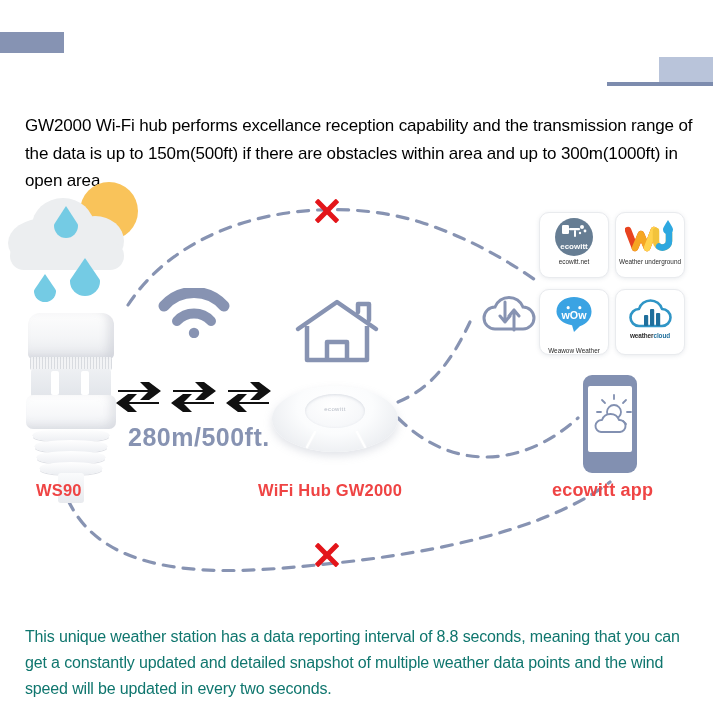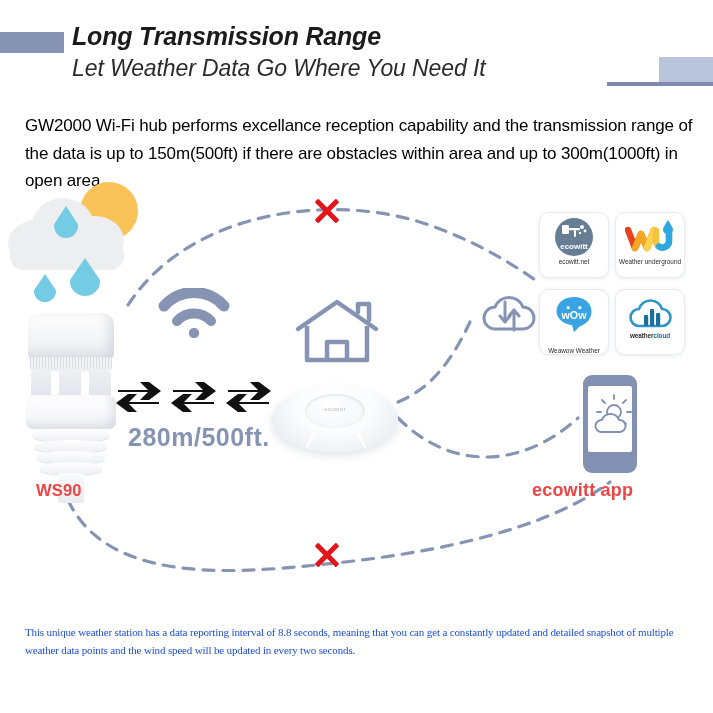--- a/index.html
+++ b/index.html
@@ -37,22 +37,22 @@
   }
 
   
   .para-top {
     position:absolute; left:25px; top:112px; width:670px;
     font-size:17px; line-height:1.62; color:#000000;
     font-family:"Liberation Sans", sans-serif; letter-spacing:-0.15px;
   }
   .para-bottom {
     position:absolute; left:25px; top:624px; width:672px;
-    font-size:11px; line-height:1.62; color:#1d4ed8;
-    font-family:Liberation Serif, serif; letter-spacing:-0.15px;
+    font-size:16px; line-height:1.62; color:#0f766e;
+    font-family:Liberation Sans, sans-serif; letter-spacing:-0.15px;
   }
 
   
   #stage { position:absolute; left:0; top:170px; width:713px; height:430px; }
   #paths { position:absolute; left:0; top:0; width:713px; height:430px; }
 
   .x-mark { position:absolute; width:34px; height:34px; }
   .x-mark:before, .x-mark:after {
     content:""; position:absolute; left:50%; top:2px;
     width:5px; height:30px; background:#e3151a; border-radius:1px;
@@ -184,21 +184,21 @@
     background:#ffffff; border-radius:2px;
   }
 
   
   .cap {
     position:absolute; font-size:16.5px; font-weight:bold; color:#ef4444;
     font-family:"Liberation Sans", sans-serif; letter-spacing:.2px;
   }
   .cap-ws90 { left:36px;  top:311px; }
   .cap-hub  { left:258px; top:311px; }
-  .cap-app  { left:532px; top:310px; font-size:18px; }
+  .cap-app  { left:552px; top:310px; font-size:18px; }
 
   
   .card {
     position:absolute; width:70px; height:66px; background:#ffffff;
     border:1px solid #e9ebee; border-radius:10px;
     box-shadow:0 1px 4px rgba(120,130,150,.16);
     display:flex; flex-direction:column; align-items:center; justify-content:flex-start;
     padding-top:5px;
   }
   .card .lbl {
@@ -227,24 +227,20 @@
 </style>
 </head>
 <body>
 
 <div id="page">
 
   <div class="hdr-bar-left"></div>
   <div class="hdr-bar-right-block"></div>
   <div class="hdr-bar-right-line"></div>
 
-  <div class="title-block">
-    <div class="title-main">Long Transmission Range</div>
-    <div class="title-sub">Let Weather Data Go Where You Need It</div>
-  </div>
 
   <p class="para-top">GW2000 Wi-Fi hub performs excellance reception capability and the transmission range of the data is up to 150m(500ft) if there are obstacles within area and up to 300m(1000ft) in open area.</p>
 
   <div id="stage">
 
     <svg id="paths" viewBox="0 0 713 430">
 
       <path d="M128 135 C 190 40, 330 24, 420 52 C 470 68, 510 92, 538 112" fill="none" stroke="#8793b2" stroke-width="3.2" stroke-dasharray="11 9" stroke-linecap="round"></path>
 
       <path d="M398 232 C 432 218, 452 190, 470 152" fill="none" stroke="#8793b2" stroke-width="3.2" stroke-dasharray="11 9" stroke-linecap="round"></path>
@@ -339,20 +335,21 @@
           <g stroke="#8290b1" stroke-width="1.8" fill="none" stroke-linecap="round">
             <circle cx="26" cy="26" r="7"></circle>
             <path d="M26 13 V9 M35 17 L38 14 M39 26 H43 M35 35 L38 38 M17 17 L14 14 M13 26 H9 M26 39 V43"></path>
           </g>
           <path d="M13 46 A 6 6 0 0 1 14 34 A 9 9 0 0 1 31 34 A 6 6 0 0 1 32 46 Z" fill="#ffffff" stroke="#8290b1" stroke-width="1.9" stroke-linejoin="round"></path>
         </svg>
       </div>
     </div>
 
     <div class="cap cap-ws90">WS90</div>
+    <div class="cap cap-hub">WiFi Hub GW2000</div>
     <div class="cap cap-app">ecowitt app</div>
   </div>
 
   <div class="card card-ecowitt">
     <div class="ecowitt-circle">
       <svg viewBox="0 0 38 38" width="38" height="38">
         <g fill="#ffffff">
           <rect x="7" y="7" width="7" height="9" rx="1.2"></rect>
           <rect x="14" y="10" width="11" height="2.2" rx="1"></rect>
           <circle cx="27" cy="9" r="2"></circle>

